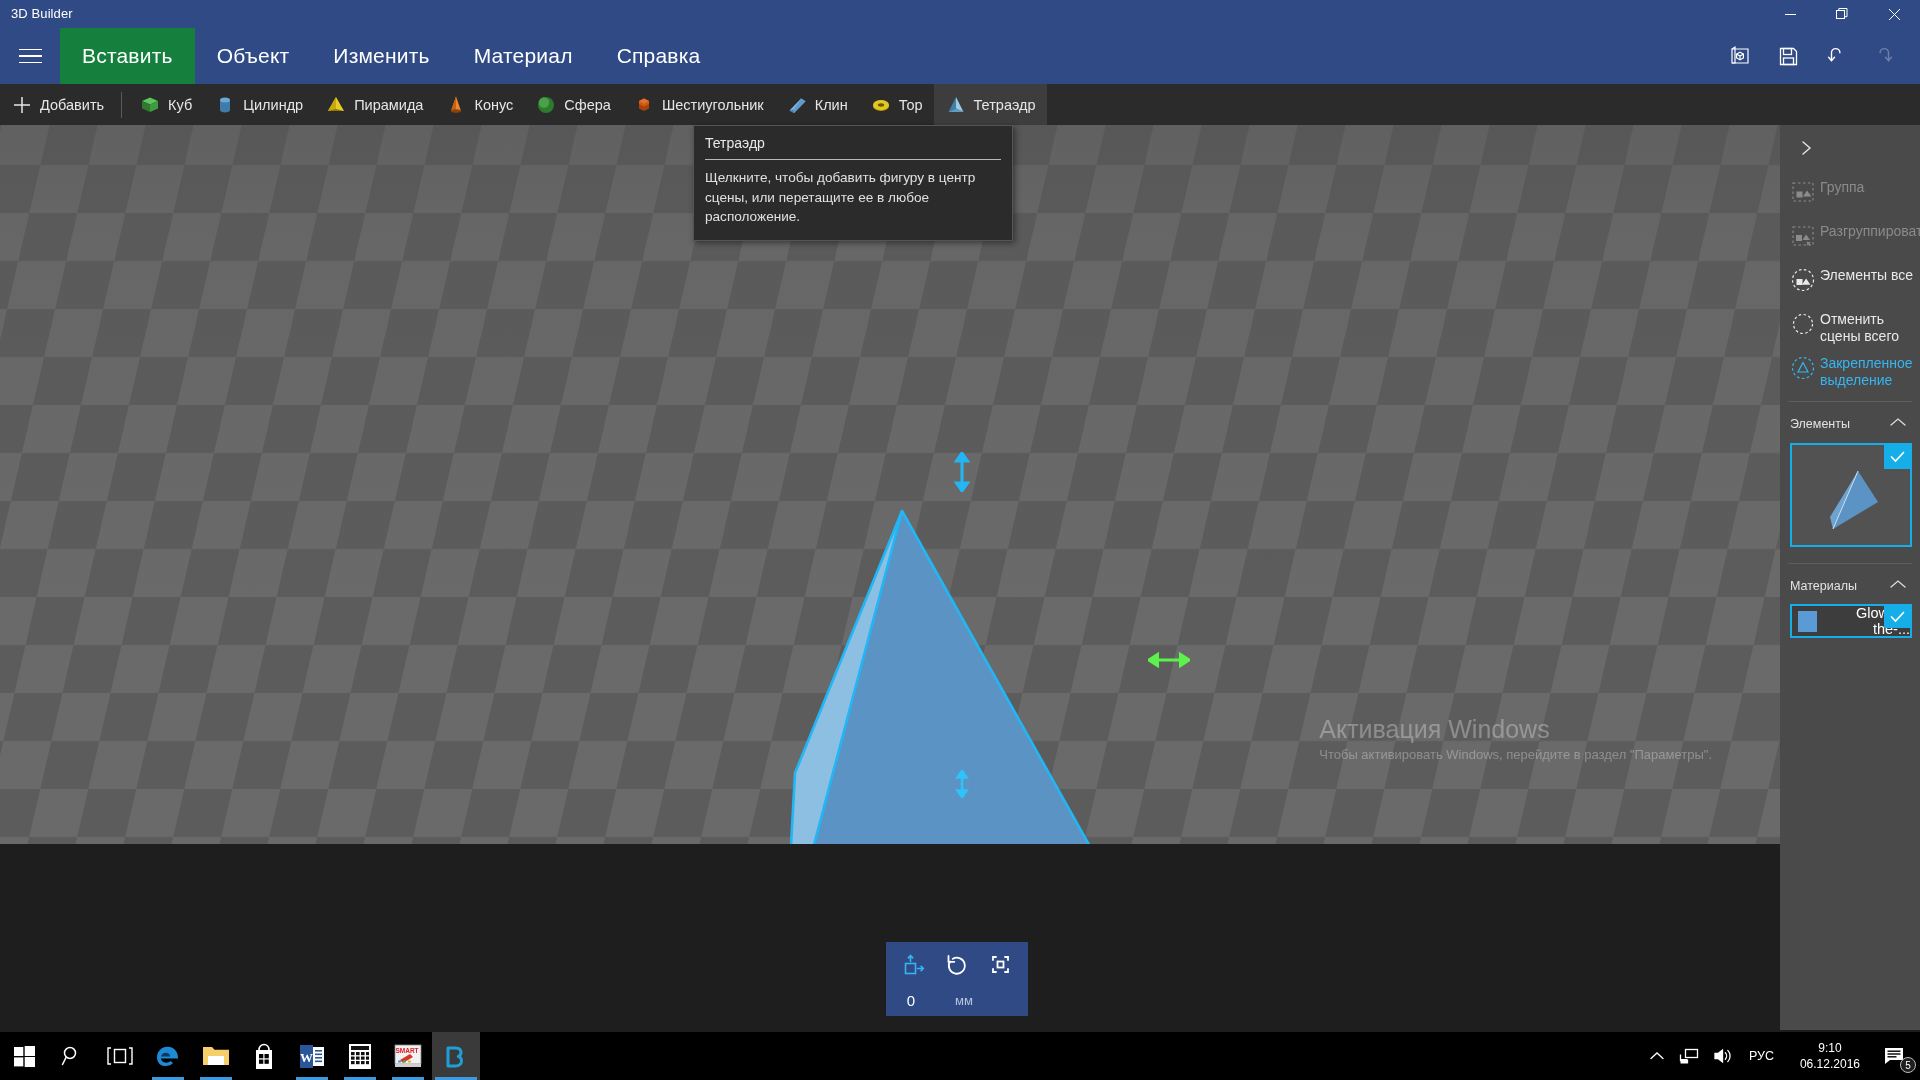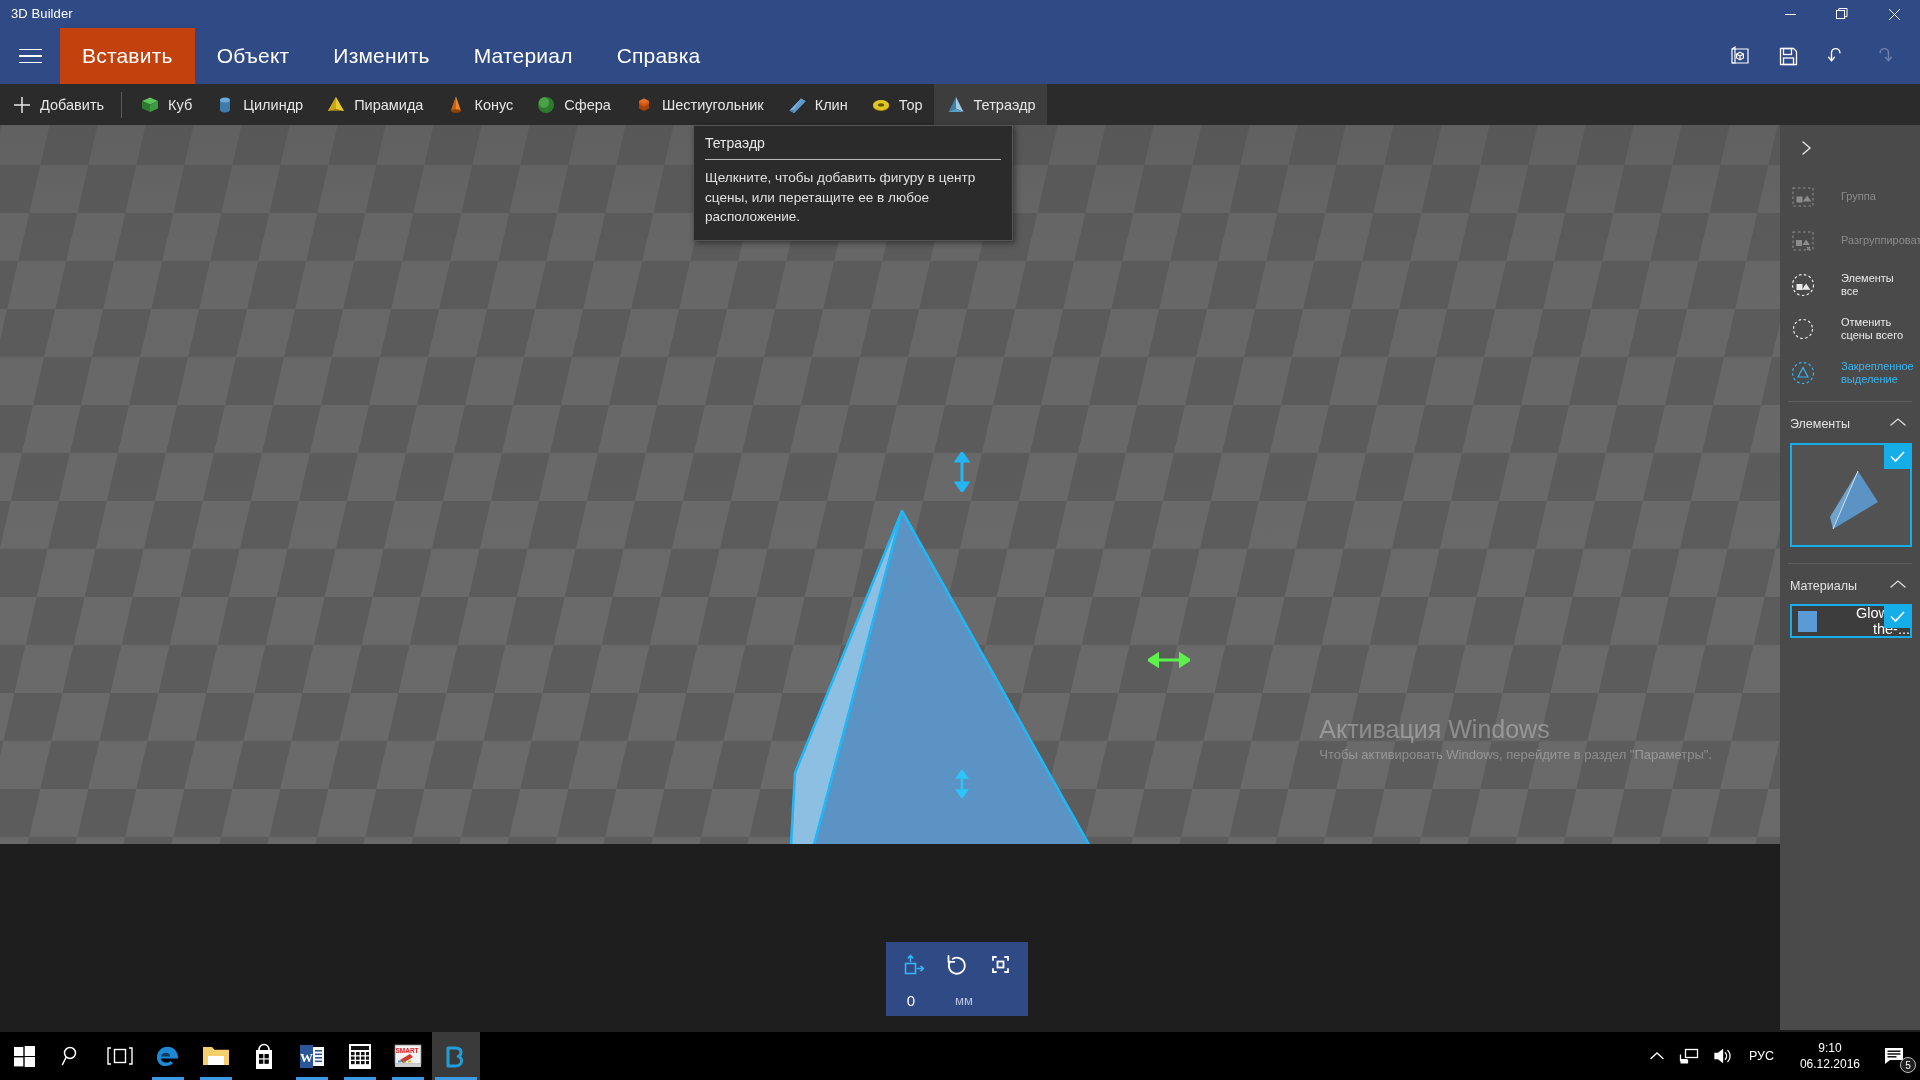--- a/index.html
+++ b/index.html
@@ -39,21 +39,21 @@
     display: flex; align-items: center; justify-content: center;
   }
   .hamburger .bars { width: 23px; }
   .hamburger .bars i { display: block; height: 1.5px; background: #fff; margin: 5px 0; }
 
   .tabs { position: absolute; left: 60px; top: 0; height: 56px; display: flex; }
   .tab {
     height: 56px; padding: 0 22px; display: flex; align-items: center;
     color: #ffffff; font-size: 21px; font-weight: 300; letter-spacing: .2px;
   }
-  .tab.active { background: #c2410c; }
+  .tab.active { background: #15803d; }
 
   .ribbon-right { position: absolute; right: 12px; top: 0; height: 56px; display: flex; align-items: center; }
   .ribbon-right .rbtn {
     width: 48px; height: 48px; display: flex; align-items: center; justify-content: center;
     color: #ffffff;
   }
   .ribbon-right .rbtn.disabled { color: #6e80ab; }
 
   
   .shapebar {
@@ -108,22 +108,22 @@
   .watermark .wm1 { font-size: 25px; font-weight: 300; line-height: 1.1; }
   .watermark .wm2 { font-size: 13px; font-weight: 300; margin-top: 4px; }
 
   
   .rightpanel {
     position: absolute; top: 125px; right: 0; width: 140px; height: 905px;
     background: #4a4a4a;
   }
   .rp-expand { height: 50px; display: flex; align-items: center; padding-left: 16px; color: #e0e0e0; }
   .rp-item {
-    display: flex; align-items: center; gap: 25px; min-height: 44px; padding: 4px 6px 4px 10px;
-    color: #e9e9e9; font-size: 11px; line-height: 1.2;
+    display: flex; align-items: flex-start; gap: 4px; min-height: 44px; padding: 4px 6px 4px 10px;
+    color: #e9e9e9; font-size: 14px; line-height: 1.2;
   }
   .rp-item .rp-ic { width: 26px; min-width: 26px; height: 26px; display:flex; align-items:center; justify-content:center; }
   .rp-item.disabled { color: #8b8b8b; }
   .rp-item.accent { color: #35b6f2; }
 
   .rp-sep { height: 1px; background: #5e5e5e; margin: 6px 8px; }
 
   .rp-section-head {
     display: flex; align-items: center; justify-content: space-between;
     padding: 7px 12px 7px 10px; color: #e2e2e2; font-size: 12.5px;

